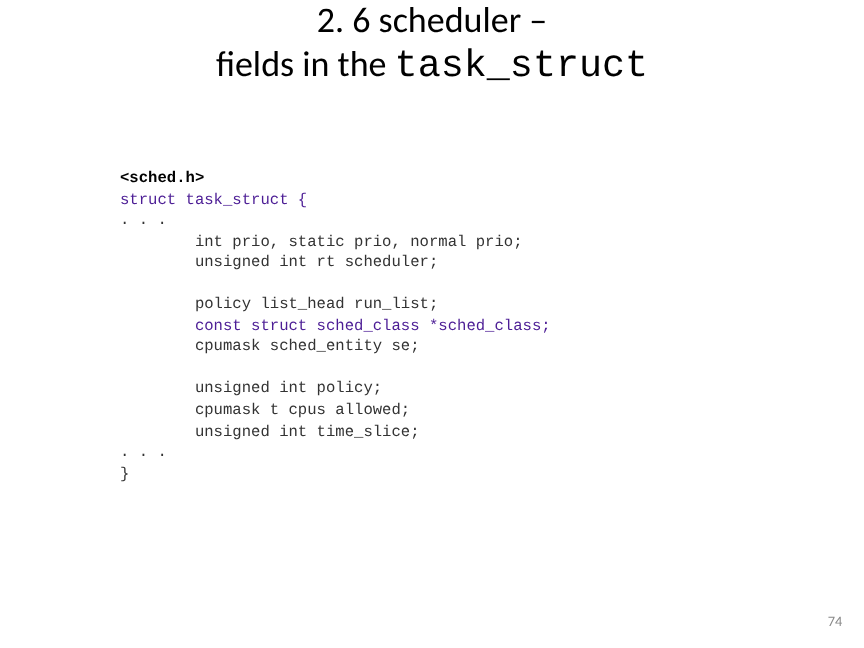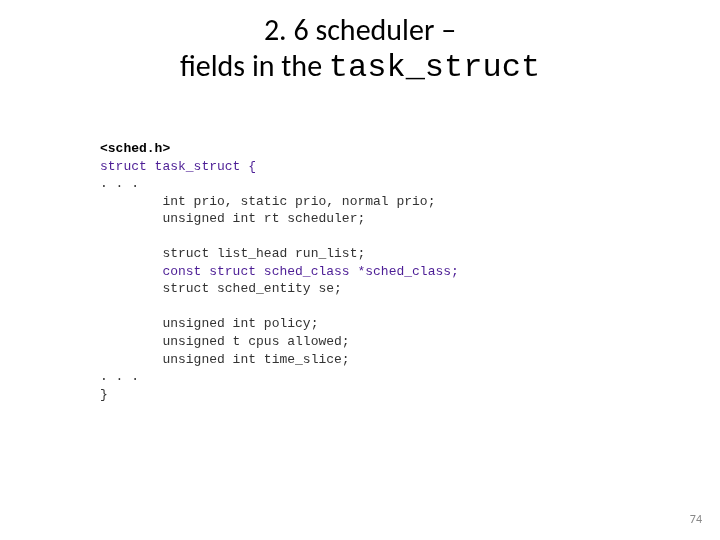--- a/index.html
+++ b/index.html
@@ -15,21 +15,20 @@
   .slide {
     width: 720px;
     height: 540px;
     position: relative;
     box-sizing: border-box;
   }
   .title {
     text-align: center;
     font-size: 30px;
     line-height: 1.2;
-    padding-top: 12px;
     font-weight: 400;
   }
   .title .mono {
     font-family: "Courier New", Courier, monospace;
     font-size: 32px;
     text-align: center;
   }
   .code-block {
     position: absolute;
     left: 100px;
@@ -64,25 +63,25 @@
     <span>2. 6 scheduler –</span><br>
     <span>fields in the </span><span class="mono">task_struct</span>
   </div>
 
   <div class="code-block"><span class="hdr">&lt;sched.h&gt;</span>
 <span class="faded">struct task_struct {</span>
 <span>. . .</span>
 <span>        int prio, static prio, normal prio;</span>
 <span>        unsigned int rt scheduler;</span>
 <span></span>
-<span>        struct list_head run_list;</span>
+<span>        policy list_head run_list;</span>
 <span class="faded">        const struct sched_class *sched_class;</span>
-<span>        struct sched_entity se;</span>
+<span>        cpumask sched_entity se;</span>
 <span></span>
 <span>        unsigned int policy;</span>
-<span>        unsigned t cpus allowed;</span>
+<span>        cpumask t cpus allowed;</span>
 <span>        unsigned int time_slice;</span>
 <span>. . .</span>
 <span>}</span></div>
 
   <div class="pagenum">74</div>
 
 </div>
 
 </body></html>

